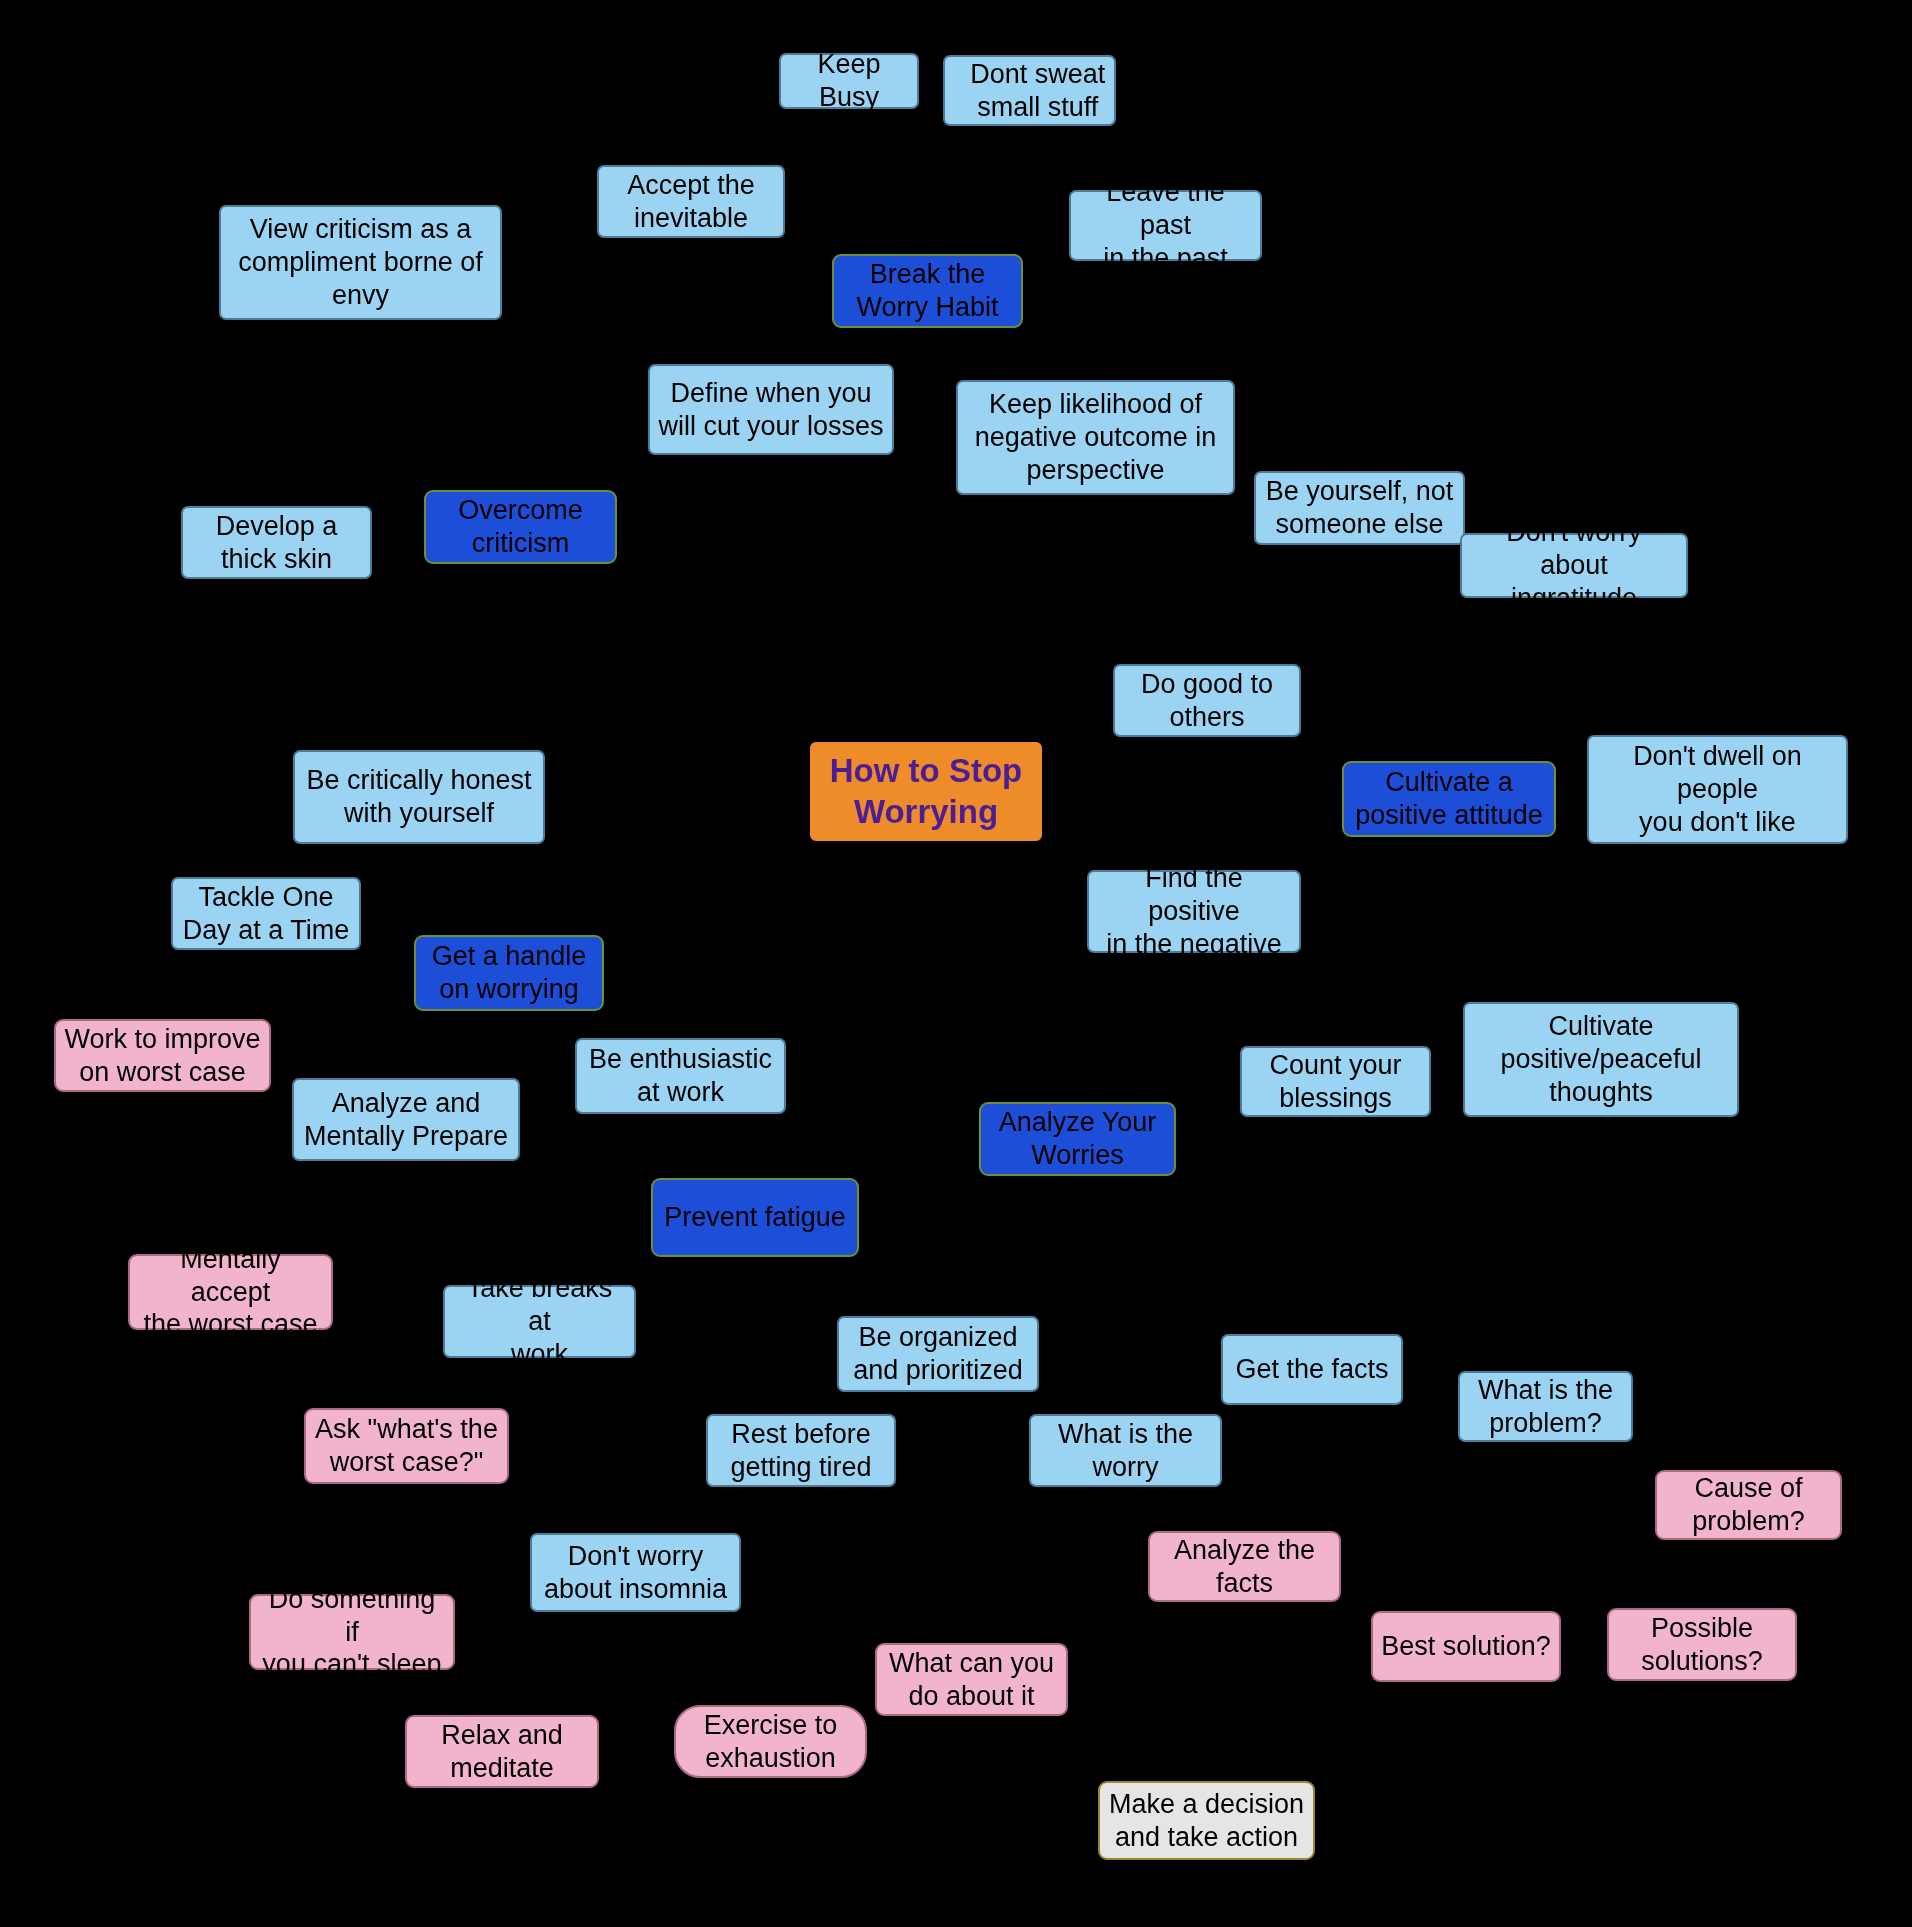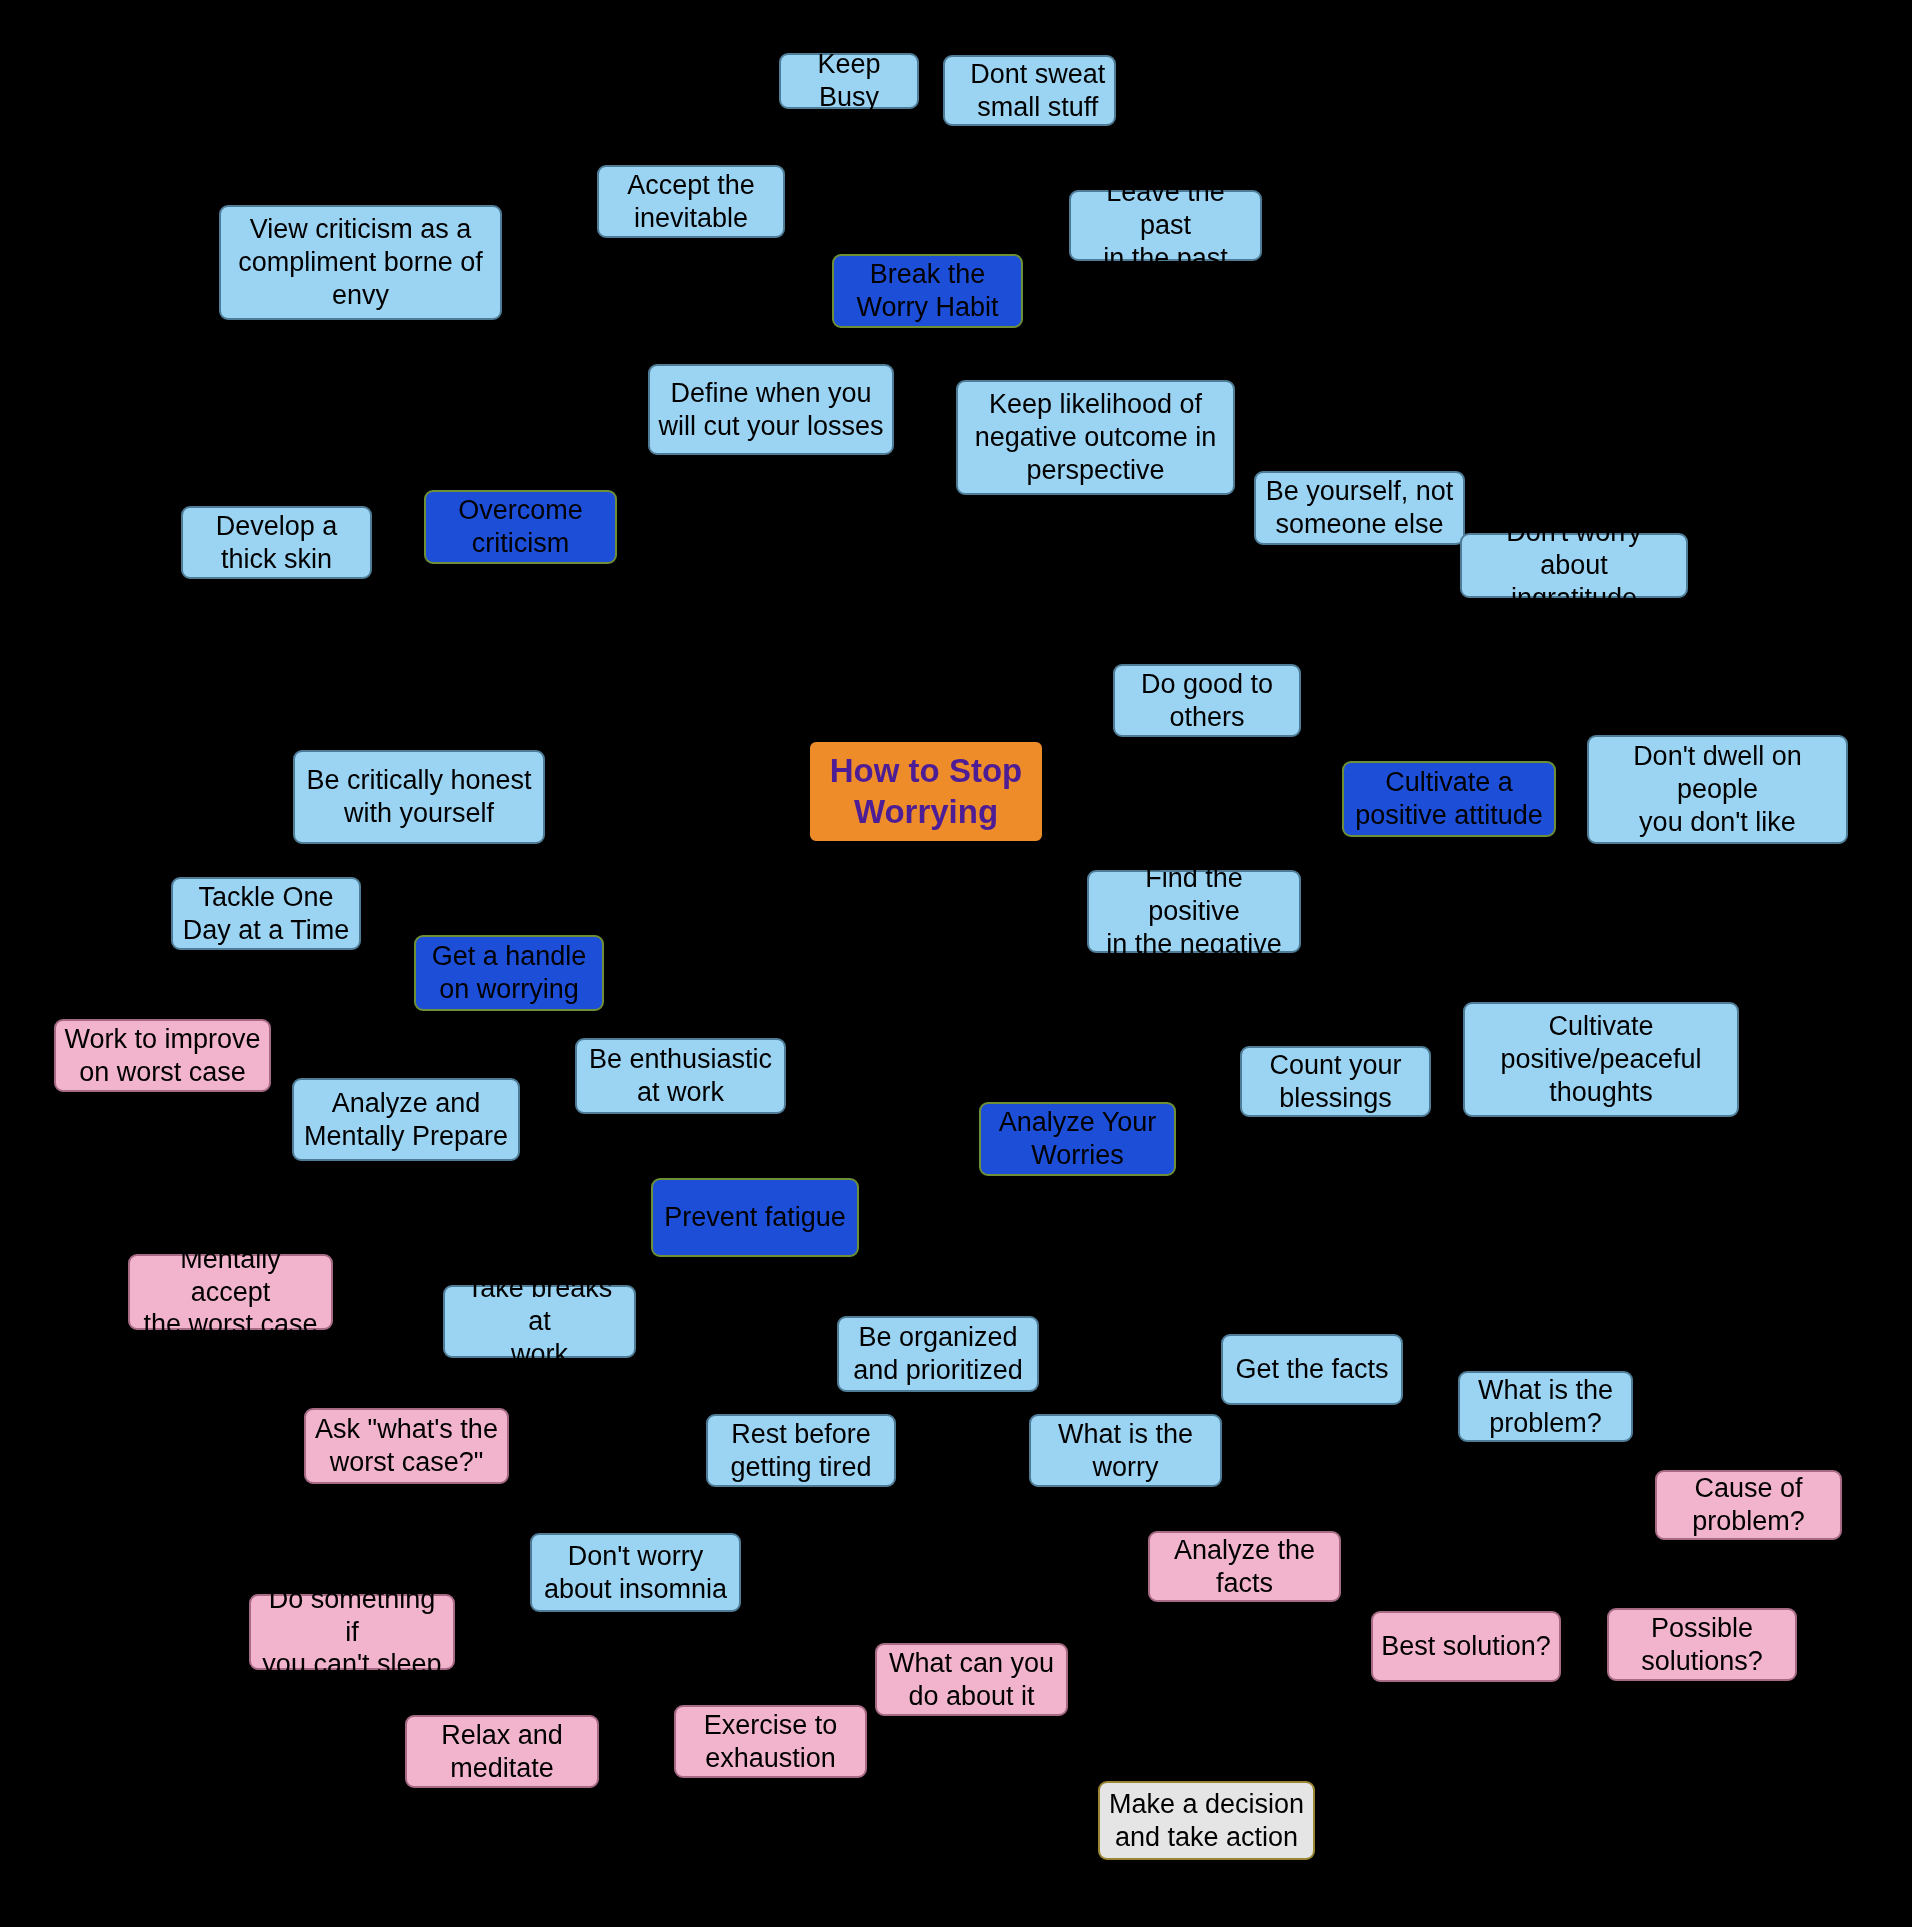--- a/index.html
+++ b/index.html
@@ -25,21 +25,21 @@
     border-radius: 9px;
     border-style: solid;
     border-width: 2.3px;
     line-height: 1.22;
     white-space: pre-line;
     padding: 3px 7.6px;
     font-size: 27px;
     color: #000000;
     box-shadow: 3px 3px 0 rgba(0,0,0,0.55);
   }
-  .node.blue   { background: #9BD3F2; border-color: #4E7C96; }
+  .node.blue   { background: #9BD3F2; border-color: #4E7C96; border-radius: 7px; }
   .node.green  { background: #1d4ed8; border-color: #6E8F36; }
   .node.pink   { background: #F2B4CC; border-color: #A76A85; }
   .node.yellow { background: #e5e5e5; border-color: #9A8533; }
   .node.orange {
     background: #EE8C2A;
     border-color: #EE8C2A;
     color: #4c1d95;
     font-weight: bold;
     font-size: 33px;
     box-shadow: none;
@@ -126,20 +126,20 @@
 about insomnia</div>
     <div class="node pink" style="left: 1148px; top: 1531px; width: 193px; height: 71px;">Analyze the
 facts</div>
     <div class="node pink" style="left: 249px; top: 1594px; width: 206px; height: 76px;">Do something if
 you can't sleep</div>
     <div class="node pink" style="left: 1371px; top: 1611px; width: 190px; height: 71px;">Best solution?</div>
     <div class="node pink" style="left: 1607px; top: 1608px; width: 190px; height: 73px;">Possible
 solutions?</div>
     <div class="node pink" style="left: 875px; top: 1643px; width: 193px; height: 73px;">What can you
 do about it</div>
-    <div class="node pink" style="left: 674px; top: 1705px; width: 193px; height: 73px;">Exercise to
+    <div class="node pink" style="left: 674px; top: 1705px; width: 193px; height: 73px; border-radius: 26px;">Exercise to
 exhaustion</div>
     <div class="node pink" style="left: 405px; top: 1715px; width: 194px; height: 73px;">Relax and
 meditate</div>
     <div class="node yellow" style="left: 1098px; top: 1781px; width: 217px; height: 79px;">Make a decision
 and take action</div>
   </div>
 
 
 </body></html>

